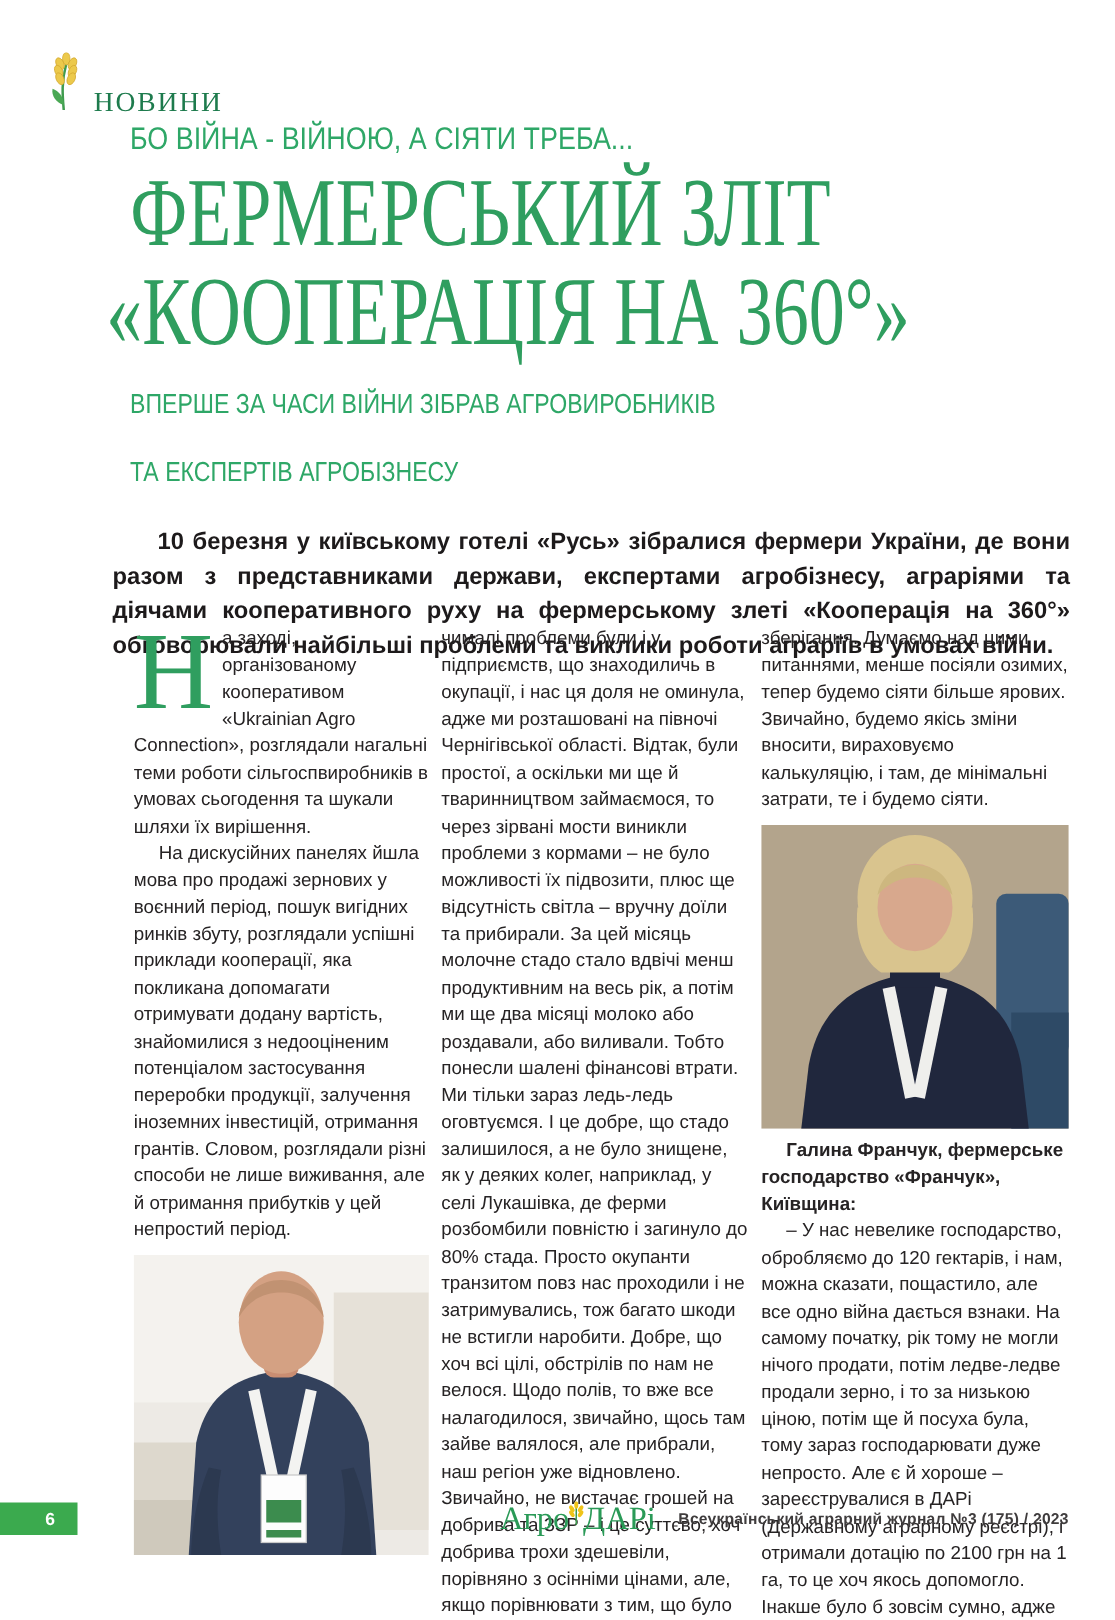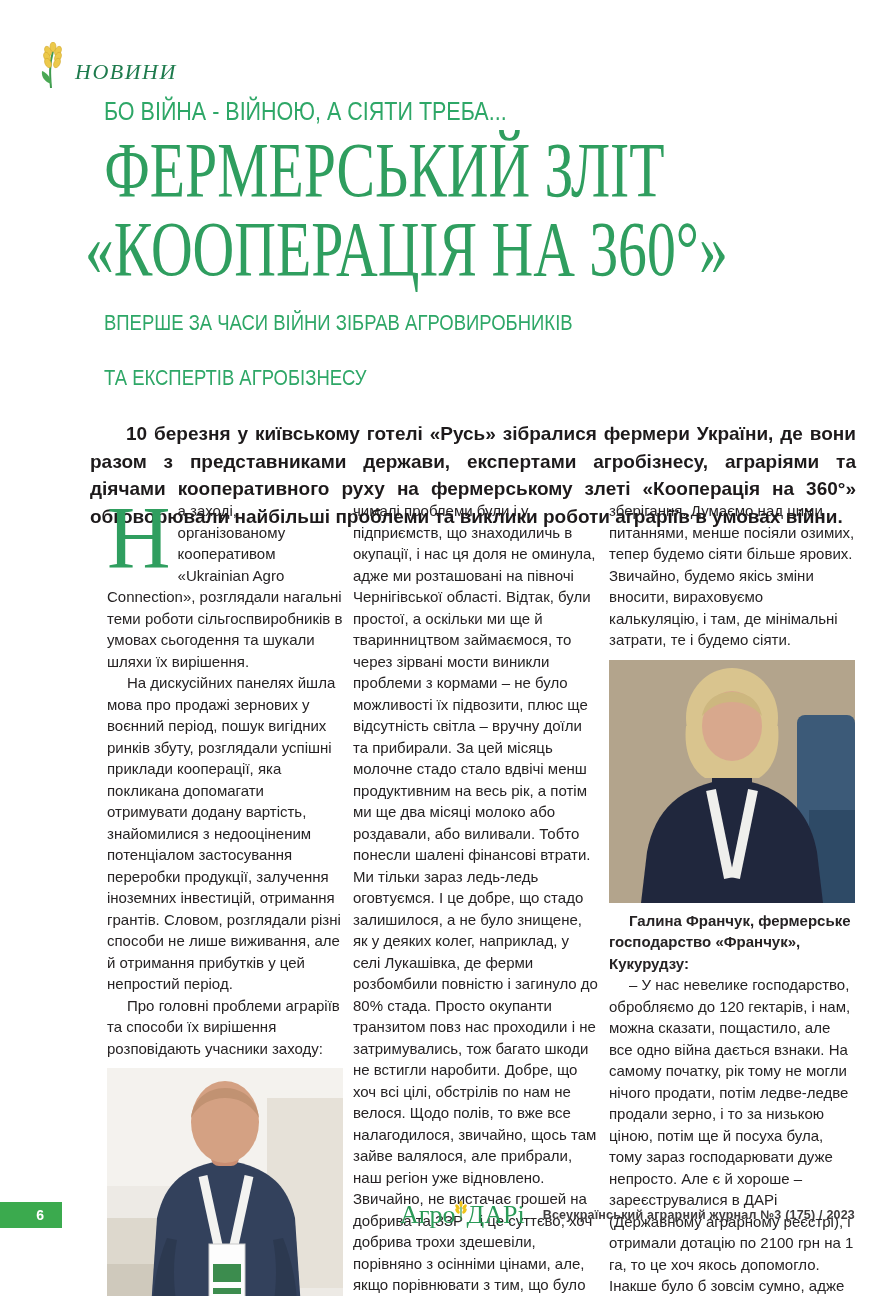--- a/index.html
+++ b/index.html
@@ -1,20 +1,20 @@
 <!DOCTYPE html>
 <html lang="uk"><head>
 <meta charset="utf-8">
 <style>
   html,body{margin:0;padding:0;background:#ffffff;}
   .page{position:relative;width:892px;height:1296px;background:#fff;overflow:hidden;
         font-family:"Liberation Sans",sans-serif;color:#262324;}
 
   
-  .section-row{position:absolute;left:36px;top:42px;display:flex;align-items:center;gap:9px;font-style:italic;}
+  .section-row{position:absolute;left:36px;top:42px;display:flex;align-items:flex-end;gap:9px;}
   .section-label{font-family:"Liberation Serif",serif;font-size:22px;color:#1e7b4d;
                  letter-spacing:1.5px;padding-top:8px;}
 
   .kicker{position:absolute;left:104px;top:97px;font-size:25px;color:#2ea767;
           transform:scaleX(.86);transform-origin:left top;white-space:nowrap;}
 
   .title{position:absolute;left:85px;top:130px;margin:0;font-family:"Liberation Serif",serif;
          font-weight:400;font-size:78px;line-height:79px;color:#2f9e5f;
          transform:scaleX(.74);transform-origin:left top;white-space:nowrap;}
   .title .l{display:block;}
@@ -88,21 +88,20 @@
     <span>ТА ЕКСПЕРТІВ АГРОБІЗНЕСУ</span>
   </div>
 
   <p class="lede">10 березня у київському готелі «Русь» зібралися фермери України, де вони разом з представниками держави, експертами агробізнесу, аграріями та діячами кооперативного руху на фермерському злеті «Кооперація на 360°» обговорювали найбільші проблеми та виклики роботи аграріїв в умовах війни.</p>
 
   <div class="columns">
 
     <div class="col col1">
       <p class="first"><span class="dropcap">Н</span><span>а заході, організованому кооперативом «Ukrainian Agro Connection», розглядали нагальні теми роботи сільгоспвиробників в умовах сьогодення та шукали шляхи їх вирішення.</span></p>
       <p>На дискусійних панелях йшла мова про продажі зернових у воєнний період, пошук вигідних ринків збуту, розглядали успішні приклади кооперації, яка покликана допомагати отримувати додану вартість, знайомилися з недооціненим потенціалом застосування переробки продукції, залучення іноземних інвестицій, отримання грантів. Словом, розглядали різні способи не лише виживання, але й отримання прибутків у цей непростий період.</p>
-      <p>Про головні проблеми аграріїв та способи їх вирішення розповідають учасники заходу:</p>
 
       <span class="photo">
         <svg width="236" height="240" viewBox="0 0 236 240">
           <rect width="236" height="240" fill="#edeae5"></rect>
           <rect x="0" y="0" width="236" height="118" fill="#f4f2ee"></rect>
           <rect x="160" y="30" width="76" height="190" fill="#e6e1d8"></rect>
           <rect x="0" y="150" width="70" height="90" fill="#ddd8cd"></rect>
           <rect x="0" y="196" width="60" height="44" fill="#cfc9bc"></rect>
           <path d="M118,92 C78,98 58,114 50,150 L44,240 L194,240 L188,150 C180,114 158,98 118,92 Z" fill="#33415c"></path>
           <path d="M60,170 C50,195 46,220 46,240 L70,240 C66,215 66,192 70,172 Z" fill="#2c3950"></path>
@@ -137,21 +136,21 @@
           <path d="M103,96 L143,96 L143,130 L103,130 Z" fill="#20273d"></path>
           <ellipse cx="123" cy="58" rx="46" ry="50" fill="#d9c48e"></ellipse>
           <path d="M77,66 C74,96 86,112 96,118 L150,118 C160,112 172,96 169,66 Z" fill="#d9c48e"></path>
           <ellipse cx="123" cy="66" rx="30" ry="35" fill="#d8a88d"></ellipse>
           <path d="M93,56 C96,40 108,32 123,32 C138,32 150,40 153,56 C144,46 134,42 123,42 C112,42 102,46 93,56 Z" fill="#cdb77f"></path>
           <path d="M102,130 L120,218" stroke="#efefec" stroke-width="10" fill="none"></path>
           <path d="M144,130 L126,218" stroke="#efefec" stroke-width="10" fill="none"></path>
         </svg>
       </span>
 
-      <p class="caption">Галина Франчук, фермерське господарство «Франчук», Кукурудзу:</p>
+      <p class="caption">Галина Франчук, фермерське господарство «Франчук», Київщина:</p>
       <p>– У нас невелике господарство, обробляємо до 120 гектарів, і нам, можна сказати, пощастило, але все одно війна дається взнаки. На самому початку, рік тому не могли нічого продати, потім ледве-ледве продали зерно, і то за низькою ціною, потім ще й посуха була, тому зараз господарювати дуже непросто. Але є й хороше – зареєструвалися в ДАРі (Державному аграрному реєстрі), і отримали дотацію по 2100 грн на 1 га, то це хоч якось допомогло. Інакше було б зовсім сумно, адже вартість пального злетіла, та й добрива подорожчали більше ніж удвічі. Тож цього року будемо ними менше користуватися, але зовсім без добрив не обійдемось, бо врожаю не буде. Якісь нові культури спеціально не вводили. Всі хочуть</p>
     </div>
   </div>
 
   <div class="page-badge">
     <span>6</span>
   </div>
 
   <div class="footer-meta">
     <span class="logo">

